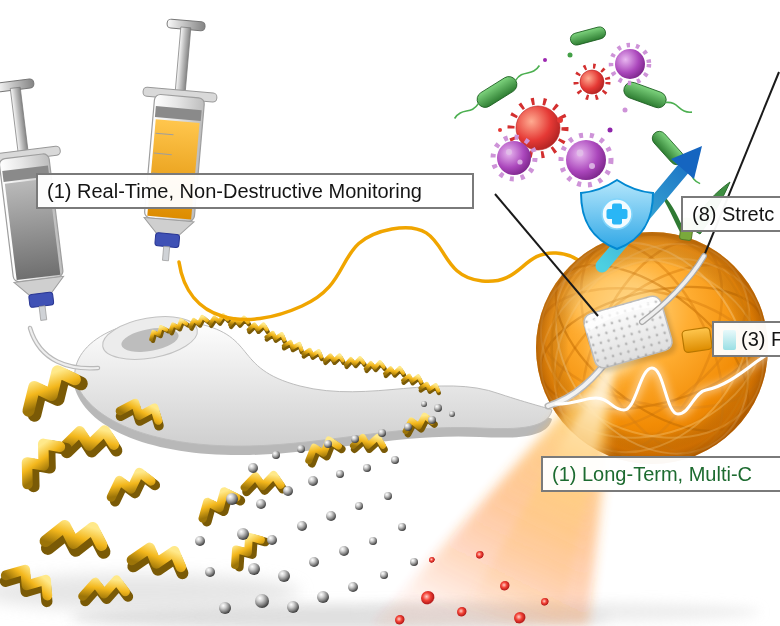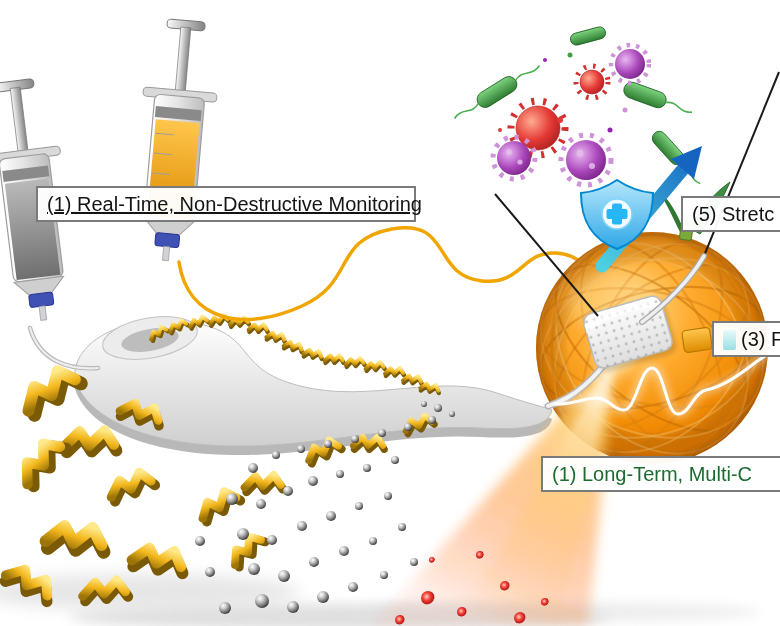--- a/index.html
+++ b/index.html
@@ -9,21 +9,21 @@
     position:absolute;
     background:rgba(255,255,255,.96);
     border:2px solid var(--label_border,#7a7a7a);
     color:#141414;
     font-size:20px;
     line-height:26px;
     padding:3px 9px;
     white-space:nowrap;
     box-sizing:border-box;
   }
-  #lb1{left:36px;top:186px;width:380px;text-decoration:underline;}
+  #lb1{left:36px;top:173px;width:438px;}
   #lb2{left:681px;top:196px;width:180px;}
   #lb3{left:712px;top:321px;width:140px;}
   #lb4{left:541px;top:456px;width:320px;color:var(--step4_text,#1d6b30);}
   .swatch{
     display:inline-block;width:13px;height:20px;
     background:linear-gradient(#e8f9fa,var(--swatch_teal,#9adfe4));
     margin-right:5px;vertical-align:-4px;border-radius:2px;
   }
 </style>
 </head>
@@ -401,21 +401,21 @@
   <line x1="779" y1="72" x2="704" y2="256" stroke="#1a1a1a" stroke-width="2"></line>
   <path d="M 704 256 C 690 280 665 305 642 322" fill="none" stroke="#aaaaaa" stroke-width="6" stroke-linecap="round"></path>
   <path d="M 704 256 C 690 280 665 305 642 322" fill="none" stroke="#efefef" stroke-width="3.5" stroke-linecap="round"></path>
 </g>
 </svg>
 
 <div class="label" id="lb1">
   <span>(1) Real-Time, Non-Destructive Monitoring</span>
 </div>
 <div class="label" id="lb2">
-  <span>(5) Stretc</span>
+  <span>(8) Stretc</span>
 </div>
 <div class="label" id="lb3">
   <span class="swatch"></span><span>(3) Fi</span>
 </div>
 <div class="label" id="lb4">
   <span>(1) Long-Term, Multi-C</span>
 </div>
 
 </div>
 

